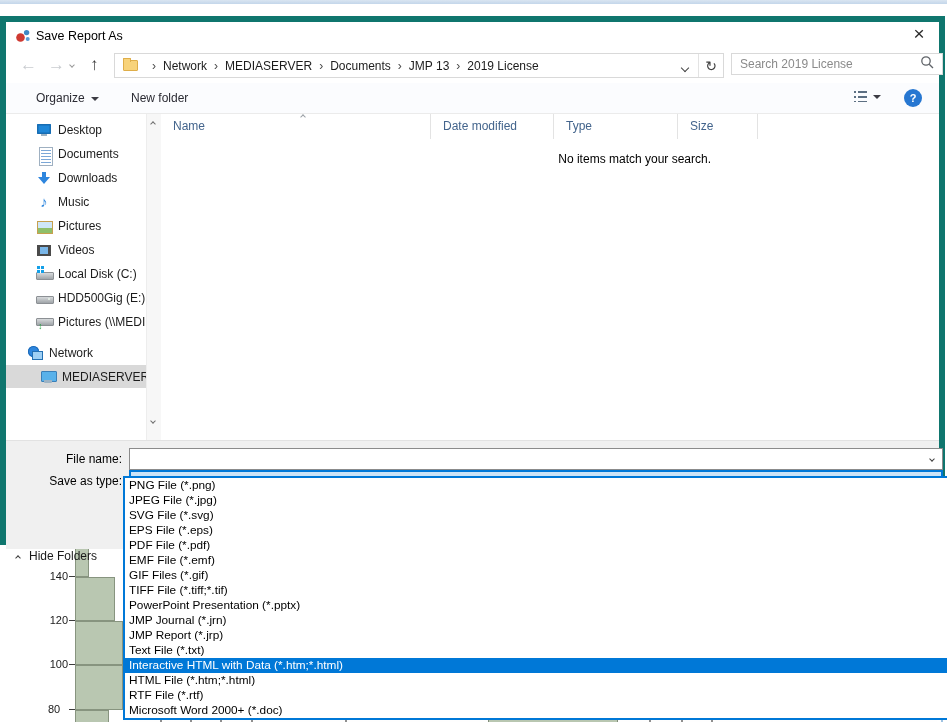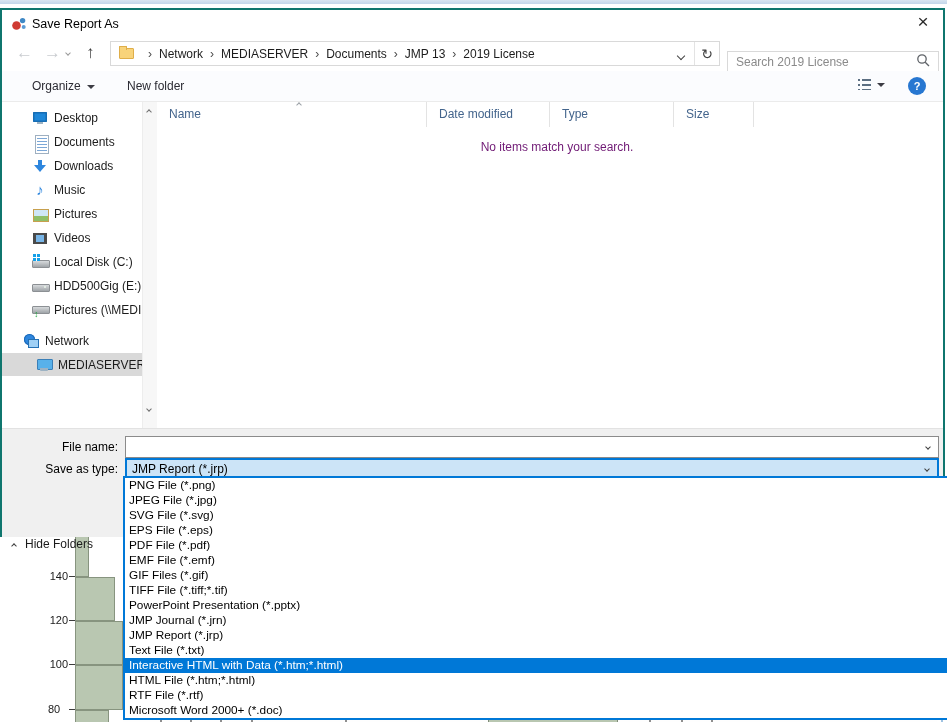--- a/index.html
+++ b/index.html
@@ -16,22 +16,22 @@
   .underlay-bottom .seg-line { position:absolute; top:0; width:2px; height:6px; background:#8f8f8f; }
   .underlay-bottom .seg-green { position:absolute; top:0; left:365px; width:130px; height:6px;
     background:#b9c7b1; border-left:1px solid #808c78; border-right:1px solid #808c78; }
 
   
   .tick-label { position:absolute; width:28px; text-align:right; font-size:11px; color:#1a1a1a; }
   .tick-mark { position:absolute; left:69px; width:6px; height:1px; background:#3c3c3c; }
   .bar { position:absolute; left:75px; background:#b9c7b1; border:1px solid #87947f; }
 
   
-  .dialog { position:absolute; left:0; top:8px; width:945px; height:529px; background:#fff;
-    border:2px solid #0f766e; z-index:1; }
+  .dialog { position:absolute; left:0; top:16px; width:945px; height:529px; background:#fff;
+    border:6px solid #0f766e; z-index:1; }
 
   
   .titlebar { position:absolute; left:0; top:0; width:100%; height:27px; background:#fff; }
   .titlebar .app-icon { position:absolute; left:9px; top:6px; }
   .titlebar .title { position:absolute; left:30px; top:7px; font-size:12.5px; color:#000; }
   .close-btn { position:absolute; right:4px; top:0; width:32px; height:26px; text-align:center;
     font-size:19px; line-height:24px; color:#2b2b2b; cursor:default; }
 
   
   .navrow { position:absolute; left:0; top:27px; width:100%; height:34px; background:#fff; }
@@ -51,21 +51,21 @@
   .folder-ic::before { content:""; position:absolute; left:-1px; top:-3px; width:6px; height:3px;
     background:#f8d37a; border:1px solid #dfae49; border-bottom:none; border-radius:1px 1px 0 0; }
   .crumb-sep { color:#4a4a4a; font-size:12px; margin:0 7px; }
   .crumb { font-size:12px; color:#1c1c1c; white-space:nowrap; }
   .addr-spacer { flex:1; }
   .addr-chevbox { width:26px; text-align:center; flex:0 0 auto; }
   .addr-divider { width:1px; height:23px; background:#e3e3e3; flex:0 0 auto; }
   .refresh-btn { width:24px; text-align:center; font-size:14px; color:#3f3f3f; flex:0 0 auto; }
 
   .searchbox { position:absolute; left:725px; top:4px; width:212px; height:22px;
-    border:1px solid #d9d9d9; background:#fff; display:flex; align-items:center;margin-top:10px; }
+    border:1px solid #d9d9d9; background:#fff; display:flex; align-items:center; }
   .searchbox input { flex:1; border:none; outline:none; font-family:"Liberation Sans",sans-serif;
     font-size:12px; color:#333; padding-left:8px; background:transparent; }
   .searchbox input::placeholder { color:#8a8a8a; }
   .search-ic { flex:0 0 auto; margin-right:8px; }
 
   
   .cmdbar { position:absolute; left:0; top:61px; width:100%; height:31px; background:#fbfcfe;
     border-bottom:1px solid #ebebeb; }
   .organize { position:absolute; left:30px; top:8px; font-size:12px; color:#2b2b33; }
   .organize .chev-mini { display:inline-block; width:0; height:0; border-left:4px solid transparent;
@@ -129,21 +129,21 @@
   .ic-computer::after { content:""; position:absolute; left:4px; top:11px; width:8px; height:3px;
     background:#9db3c4; border-radius:0 0 1px 1px; }
 
   .side-scroll { position:absolute; left:140px; top:0; width:15px; height:326px; background:#f7f7f7; border-left:1px solid #ededed; }
   .side-scroll .chev { border-color:#6f6f6f; position:absolute; left:4px; }
 
   .file-list { position:absolute; left:155px; top:0; width:790px; height:326px; }
   .col-head { position:absolute; top:0; height:25px; border-right:1px solid #e3e3e3;
     font-size:12px; color:#43648c; padding-left:12px; line-height:25px; white-space:nowrap; overflow:hidden; }
   .sort-caret { position:absolute; left:140px; top:1px; border-color:#9aa0a6; }
-  .empty-msg { position:absolute; left:250px; top:38px; width:300px; text-align:center; font-size:12px; color:#701a75; }
+  .empty-msg { position:absolute; left:250px; top:38px; width:300px; text-align:right; font-size:12px; color:#000000; }
 
   
   .dlg-footer { position:absolute; left:0; top:418px; width:100%; height:109px; background:#f0f0f0; border-top:1px solid #e2e2e2; }
   .f-label { position:absolute; left:0; width:116px; text-align:right; font-size:12px; color:#000; line-height:22px; }
   .combo { position:absolute; left:123px; width:814px; height:22px; background:#fff; border:1px solid #8b8b8b;
     font-size:12px; line-height:20px; padding-left:5px; color:#000; }
   .combo input { width:96%; border:none; outline:none; font-family:"Liberation Sans",sans-serif;
     font-size:12px; color:#000; background:transparent; line-height:20px; }
   .combo .chev { position:absolute; right:8px; top:8px; border-color:#3f3f3f; }
   .combo.type { background:#cce4f7; border:2px solid #0078d7; line-height:18px; }

